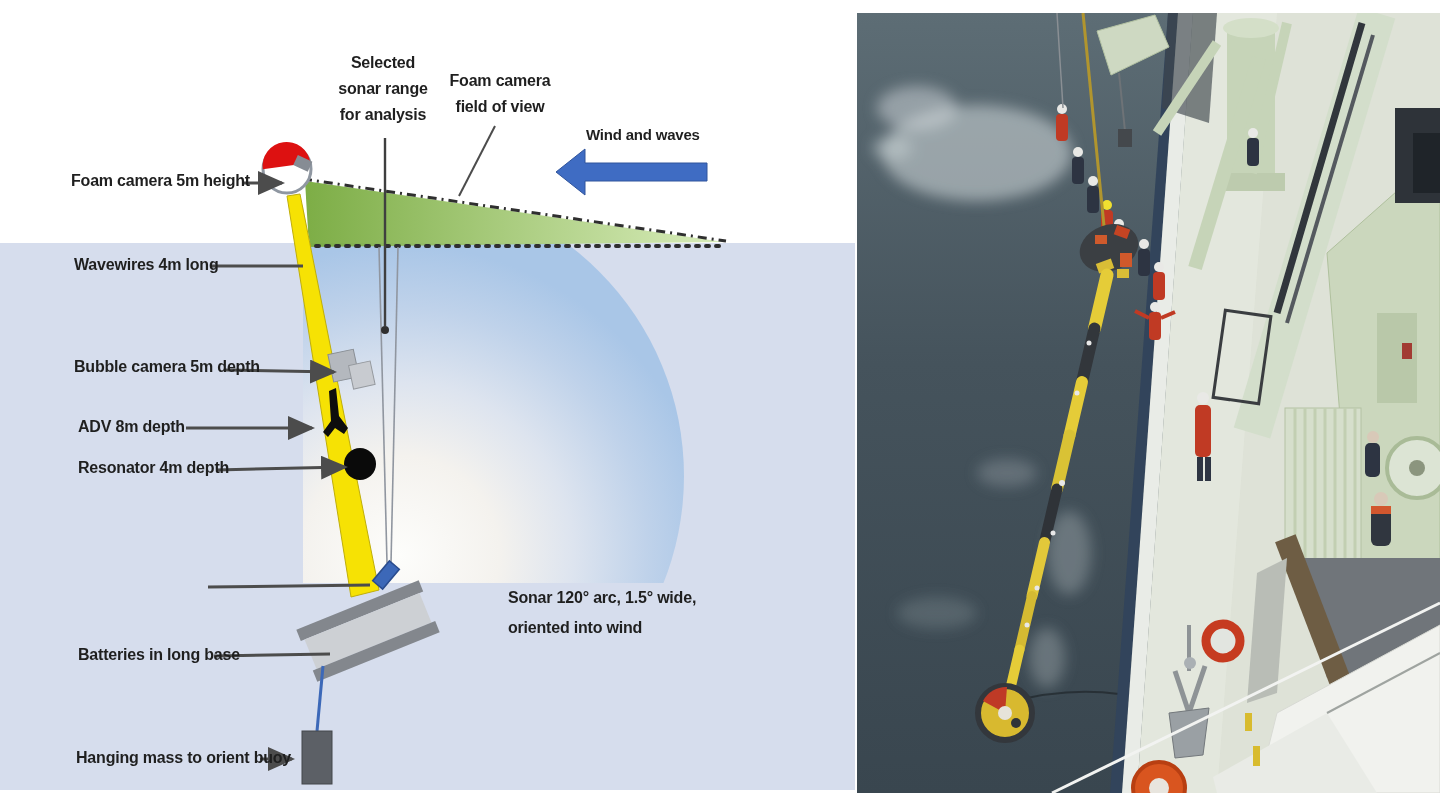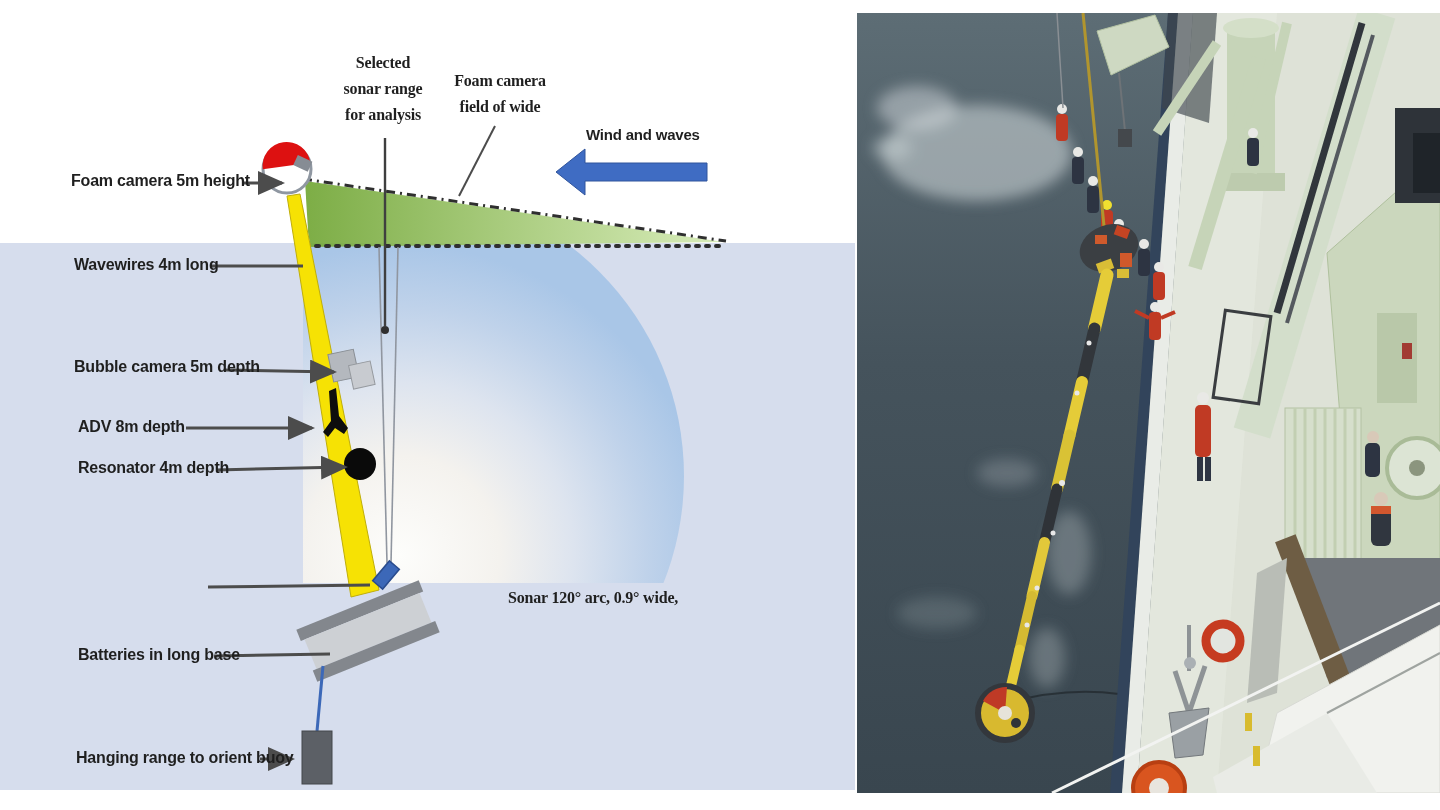--- a/index.html
+++ b/index.html
@@ -2,21 +2,21 @@
 <html><head>
 <meta charset="utf-8">
 <style>
   html,body{margin:0;padding:0;background:#ffffff;}
   #canvas{position:relative;width:1440px;height:810px;background:#ffffff;overflow:hidden;
           font-family:"Liberation Sans", sans-serif;}
   svg{position:absolute;display:block;}
   .lbl{position:absolute;font-weight:bold;font-size:16px;line-height:20px;color:#1f1f1f;
        white-space:nowrap;letter-spacing:-0.2px;}
   .lbl.center{text-align:center;white-space:normal;}
-  .lbl .ln{display:block;line-height:26px;font-family:Liberation Serif, serif;}
+  .lbl .ln{display:block;line-height:26px;}
   .lbl-arc .ln{line-height:30px;}
 </style>
 </head>
 <body>
 
 <div id="canvas">
 
   <svg style="left:0;top:0" width="855" height="810" viewBox="0 0 855 810">
     <defs>
       <radialGradient id="fanGrad" gradientUnits="userSpaceOnUse" cx="400" cy="555" r="310" fx="400" fy="555">
@@ -94,34 +94,35 @@
 
     <polygon points="556,172 585,149 585,163 707,163 707,181 585,181 585,195" fill="#3f6cc3" stroke="#30549c" stroke-width="1"></polygon>
   </svg>
 
   <div class="lbl" style="left:71px;top:171px">Foam camera 5m height</div>
   <div class="lbl" style="left:74px;top:255px">Wavewires 4m long</div>
   <div class="lbl" style="left:74px;top:357px">Bubble camera 5m depth</div>
   <div class="lbl" style="left:78px;top:417px">ADV 8m depth</div>
   <div class="lbl" style="left:78px;top:458px">Resonator 4m depth</div>
   <div class="lbl" style="left:78px;top:645px">Batteries in long base</div>
-  <div class="lbl" style="left:76px;top:748px">Hanging range to orient buoy</div>
+  <div class="lbl" style="left:76px;top:748px">Hanging mass to orient buoy</div>
 
   <div class="lbl center" style="left:327px;top:50px;width:112px">
     <span class="ln">Selected</span>
     <span class="ln">sonar range</span>
     <span class="ln">for analysis</span>
   </div>
   <div class="lbl center" style="left:445px;top:68px;width:110px">
     <span class="ln">Foam camera</span>
-    <span class="ln">field of wide</span>
+    <span class="ln">field of view</span>
   </div>
   <div class="lbl" style="left:586px;top:125px;font-size:15px">Wind and waves</div>
   <div class="lbl lbl-arc" style="left:508px;top:583px">
-    <span class="ln">Sonar 120° arc, 0.9° wide,</span>
+    <span class="ln">Sonar 120° arc, 1.5° wide,</span>
+    <span class="ln">oriented into wind</span>
   </div>
 
   <svg style="left:857px;top:13px" width="583" height="780" viewBox="0 0 583 780">
     <defs>
       <linearGradient id="oceanGrad" x1="0" y1="0" x2="0" y2="1">
         <stop offset="0" stop-color="#5d6d75"></stop>
         <stop offset="0.45" stop-color="#45535c"></stop>
         <stop offset="1" stop-color="#39464f"></stop>
       </linearGradient>
       <filter id="soft" x="-40%" y="-40%" width="180%" height="180%">

